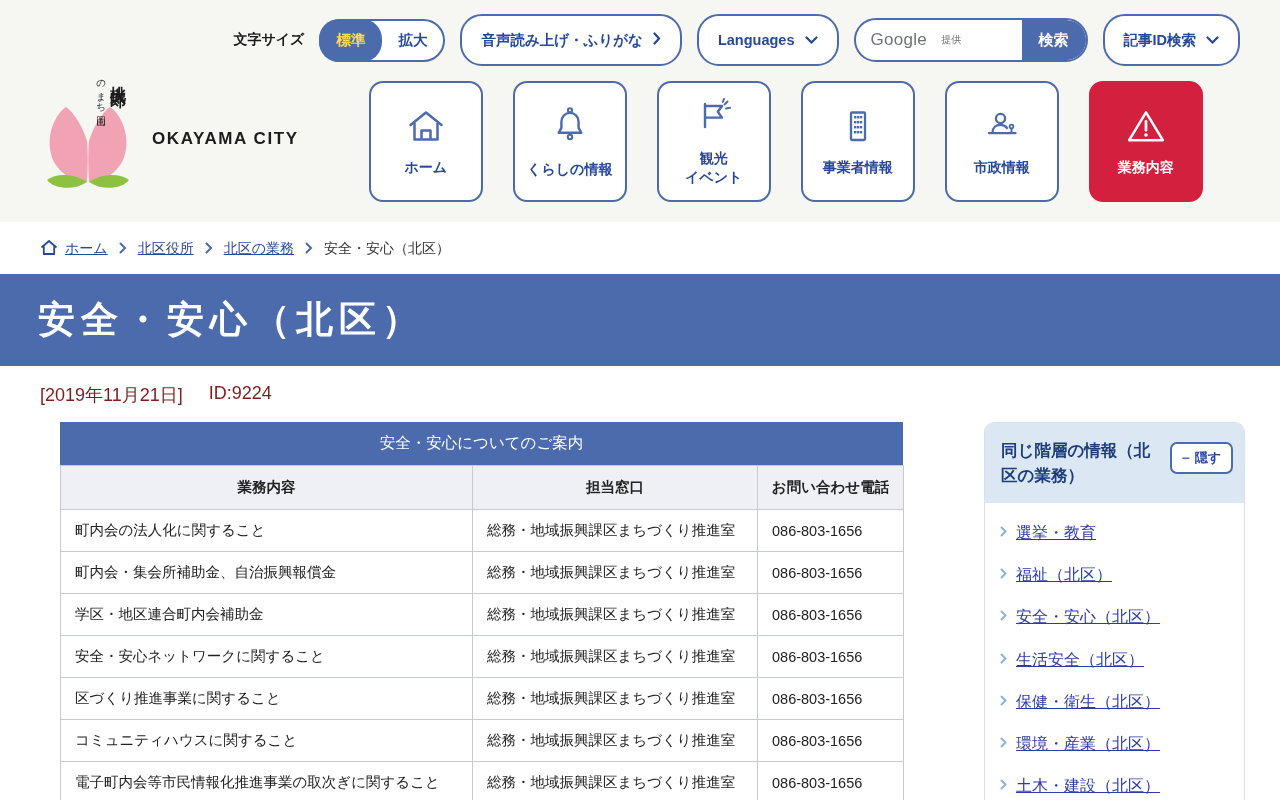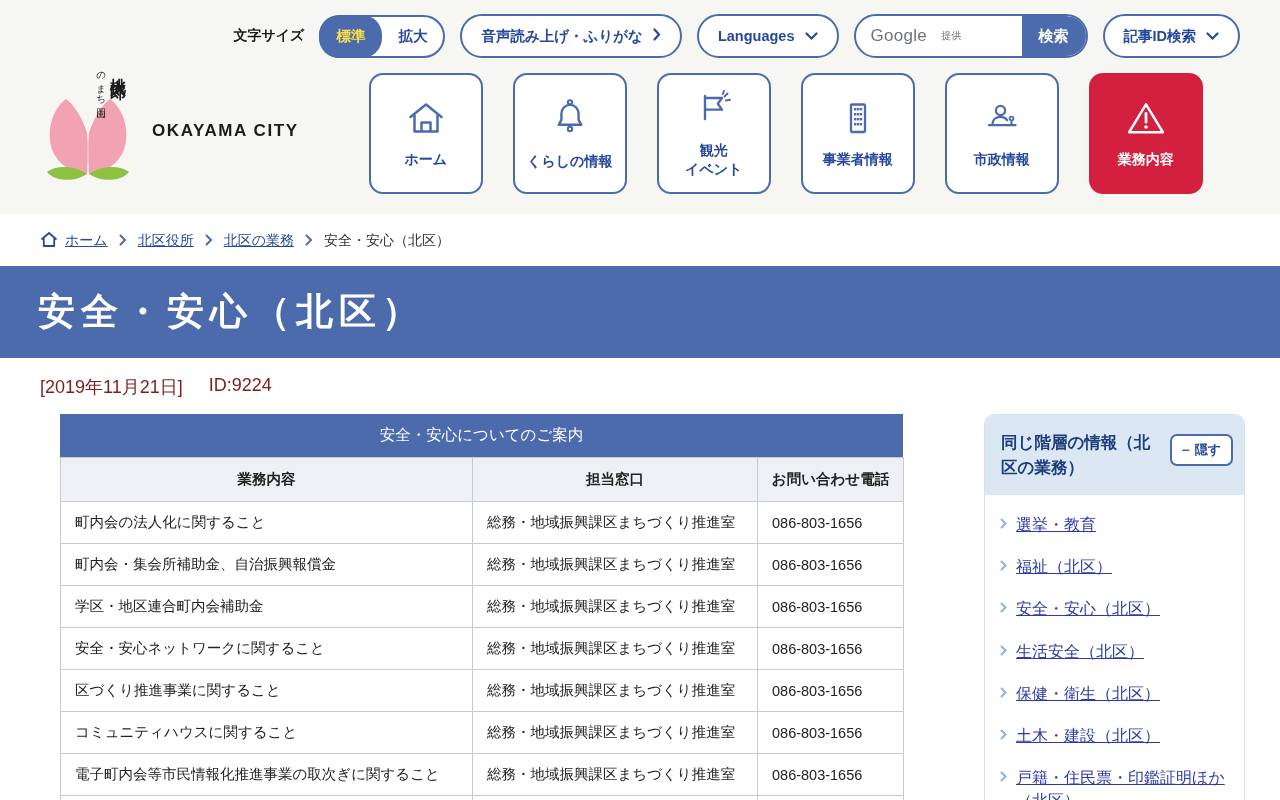--- a/index.html
+++ b/index.html
@@ -8,21 +8,21 @@
     font-family: "Liberation Sans", sans-serif;
     background: #ffffff; color: #222;
   }
   
   .site-header { background: #f6f6f3; padding: 14px 40px 20px; }
   .topbar { display: flex; align-items: center; justify-content: flex-end; gap: 15px; }
   .topbar-label { font-size: 14px; font-weight: bold; color: #1a1a1a; }
   .size-toggle { display: flex; align-items: stretch; border: 2px solid #4c6bad; border-radius: 22px; background: #fff; height: 43px; }
   .size-seg { display: flex; align-items: center; padding: 0 16px; font-size: 14.5px; font-weight: bold; color: #26489c; cursor: pointer; }
   .size-seg.active { background: #4c6bad; color: #fde047; border-radius: 20px; margin: -2px 0 -2px -2px; padding: 0 17px; }
-  .pill-btn { display: flex; align-items: center; gap: 10px; height: 44px; padding: 0 19px; border: 2px solid #4c6bad; border-radius: 22px; background: #fff; color: #26489c; font-size: 14.5px; font-weight: bold; cursor: pointer; }
+  .pill-btn { display: flex; align-items: center; gap: 10px; height: 52px; padding: 0 19px; border: 2px solid #4c6bad; border-radius: 22px; background: #fff; color: #26489c; font-size: 14.5px; font-weight: bold; cursor: pointer; }
   .search-pill { display: flex; align-items: stretch; height: 44px; border: 2px solid #4c6bad; border-radius: 22px; overflow: hidden; background: #fff; width: 234px; }
   .search-input { flex: 1; display: flex; align-items: center; gap: 14px; padding: 0 15px; cursor: text; }
   .search-brand { font-size: 17px; color: #6f7377; letter-spacing: .3px; }
   .search-provided { font-size: 10px; color: #6f7377; }
   .search-btn { background: #4c6bad; color: #fff; border: none; font-size: 15px; font-weight: bold; padding: 0 17px; cursor: pointer; font-family: inherit; }
   
   .header-main { display: flex; align-items: flex-start; margin-top: 15px; }
   .logo { display: flex; align-items: center; gap: 16px; cursor: pointer; }
   .logo-mark { position: relative; width: 96px; height: 114px; flex: none; }
   .logo-tagline { position: absolute; top: -8px; right: 8px; writing-mode: vertical-rl; color: #1c1c1c; }
@@ -317,20 +317,26 @@
         <li class="sidebar-item">
             <svg width="7" height="11" viewBox="0 0 7 11">
               <polyline points="1.5,1.5 5.5,5.5 1.5,9.5" stroke="#8fb2dc" stroke-width="2" fill="none" stroke-linecap="round"></polyline>
             </svg>
             <a class="sidebar-link">保健・衛生（北区）</a>
           </li>
         <li class="sidebar-item">
             <svg width="7" height="11" viewBox="0 0 7 11">
               <polyline points="1.5,1.5 5.5,5.5 1.5,9.5" stroke="#8fb2dc" stroke-width="2" fill="none" stroke-linecap="round"></polyline>
             </svg>
+            <a class="sidebar-link">環境・産業（北区）</a>
+          </li>
+        <li class="sidebar-item">
+            <svg width="7" height="11" viewBox="0 0 7 11">
+              <polyline points="1.5,1.5 5.5,5.5 1.5,9.5" stroke="#8fb2dc" stroke-width="2" fill="none" stroke-linecap="round"></polyline>
+            </svg>
             <a class="sidebar-link">土木・建設（北区）</a>
           </li>
         <li class="sidebar-item">
             <svg width="7" height="11" viewBox="0 0 7 11">
               <polyline points="1.5,1.5 5.5,5.5 1.5,9.5" stroke="#8fb2dc" stroke-width="2" fill="none" stroke-linecap="round"></polyline>
             </svg>
             <a class="sidebar-link">戸籍・住民票・印鑑証明ほか（北区）</a>
           </li>
       </ul>
     </aside>

